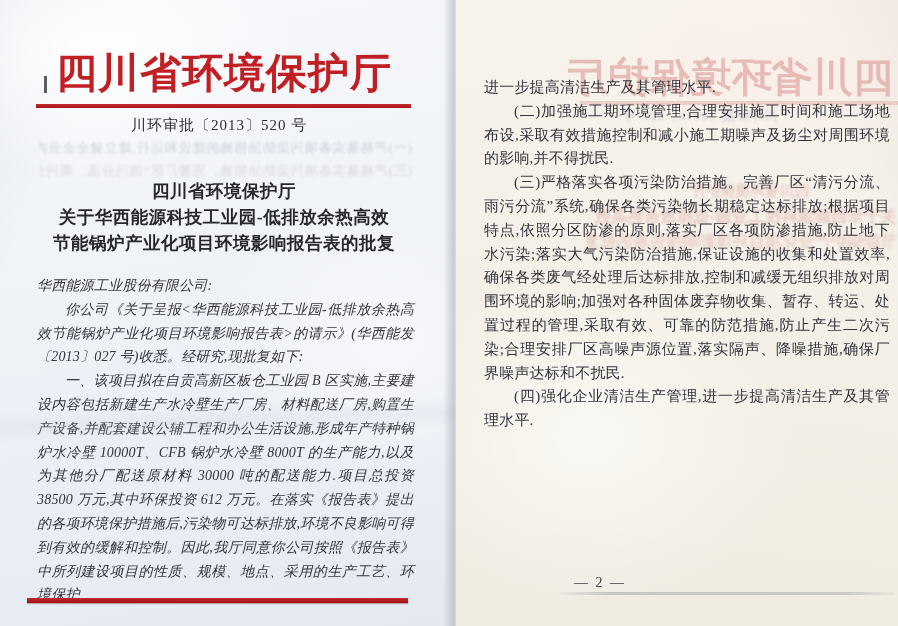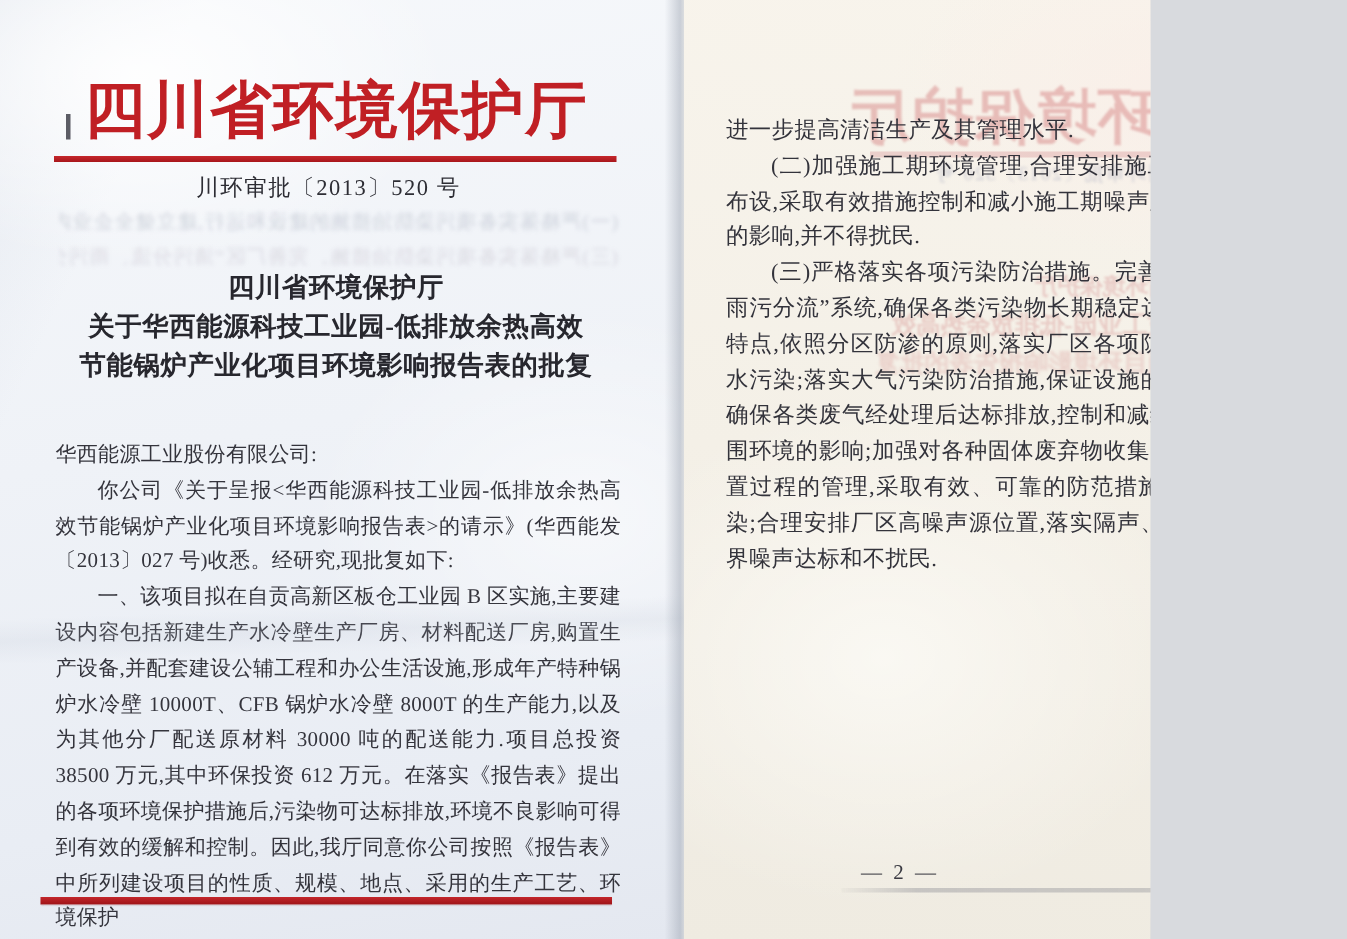--- a/index.html
+++ b/index.html
@@ -1,21 +1,21 @@
 <!DOCTYPE html>
 <html><head>
 <meta charset="utf-8">
 <style>
   * { margin: 0; padding: 0; box-sizing: border-box; }
   html, body { background: #d8dade; }
   body { font-family: "Liberation Serif", "DejaVu Serif", serif; }
 
   .scan {
     position: relative;
-    width: 767px;
+    width: 898px;
     height: 626px;
     overflow: hidden;
     background: #eef0f3;
     box-shadow: inset 0 0 40px rgba(90,95,110,0.18);
   }
 
   
   .page-left {
     position: absolute; left: 0; top: 0; width: 456px; height: 626px;
     background:
@@ -53,23 +53,23 @@
     pointer-events:none;
   }
   .gs1 { left:40px; top:139px;  width:372px; }
   .gs2 { left:40px; top:162px;  width:372px; color: rgba(130,120,140,0.22); }
   .lp-title {
     position:absolute; left:40px; top:178px; width:368px;
     text-align:center; font-size:17.5px; line-height:26px; font-weight:700;
     color:#27272e; letter-spacing:0.5px;
   }
   .lp-body {
-    position:absolute; left:37px; top:292px; width:377px;
+    position:absolute; left:37px; top:274px; width:377px;
     font-size:14px; line-height:23.8px; text-align:justify;
-    color:#34343c; letter-spacing:0.2px;
+    color:#34343c; letter-spacing:0.2px;font-style:italic;
   }
   .lp-body p { margin:0; }
   .indent { text-indent:2em; }
   .lp-bottom-rule {
     position:absolute; left:27px; top:598px; width:381px; height:5px;
     background: linear-gradient(180deg, #c3262b 0%, #9e1317 100%);
     box-shadow: 0 1px 1px rgba(120,20,22,0.35);
   }
 
   
@@ -177,20 +177,21 @@
     <div class="rp-ghost-rule"></div>
     <div class="rp-ghost-docnum mirror">川环审批〔2013〕520 号</div>
     <div class="rp-ghost-title-sm mirror">四川省环境保护厅</div>
     <div class="rp-ghost-title1 mirror">关于华西能源科技工业园-低排放余热高效</div>
     <div class="rp-ghost-title2 mirror">节能锅炉产业化项目环境影响报告表的批复</div>
 
     <div class="rp-body">
       <p>进一步提高清洁生产及其管理水平.</p>
       <p class="indent">(二)加强施工期环境管理,合理安排施工时间和施工场地布设,采取有效措施控制和减小施工期噪声及扬尘对周围环境的影响,并不得扰民.</p>
       <p class="indent">(三)严格落实各项污染防治措施。完善厂区“清污分流、雨污分流”系统,确保各类污染物长期稳定达标排放;根据项目特点,依照分区防渗的原则,落实厂区各项防渗措施,防止地下水污染;落实大气污染防治措施,保证设施的收集和处置效率,确保各类废气经处理后达标排放,控制和减缓无组织排放对周围环境的影响;加强对各种固体废弃物收集、暂存、转运、处置过程的管理,采取有效、可靠的防范措施,防止产生二次污染;合理安排厂区高噪声源位置,落实隔声、降噪措施,确保厂界噪声达标和不扰民.</p>
+      <p class="indent">(四)强化企业清洁生产管理,进一步提高清洁生产及其管理水平.</p>
     </div>
 
     <div class="rp-pagenum">— 2 —</div>
 
     <div class="rp-bottom-line"></div>
   </div>
 
 </div>
 
 </body></html>

